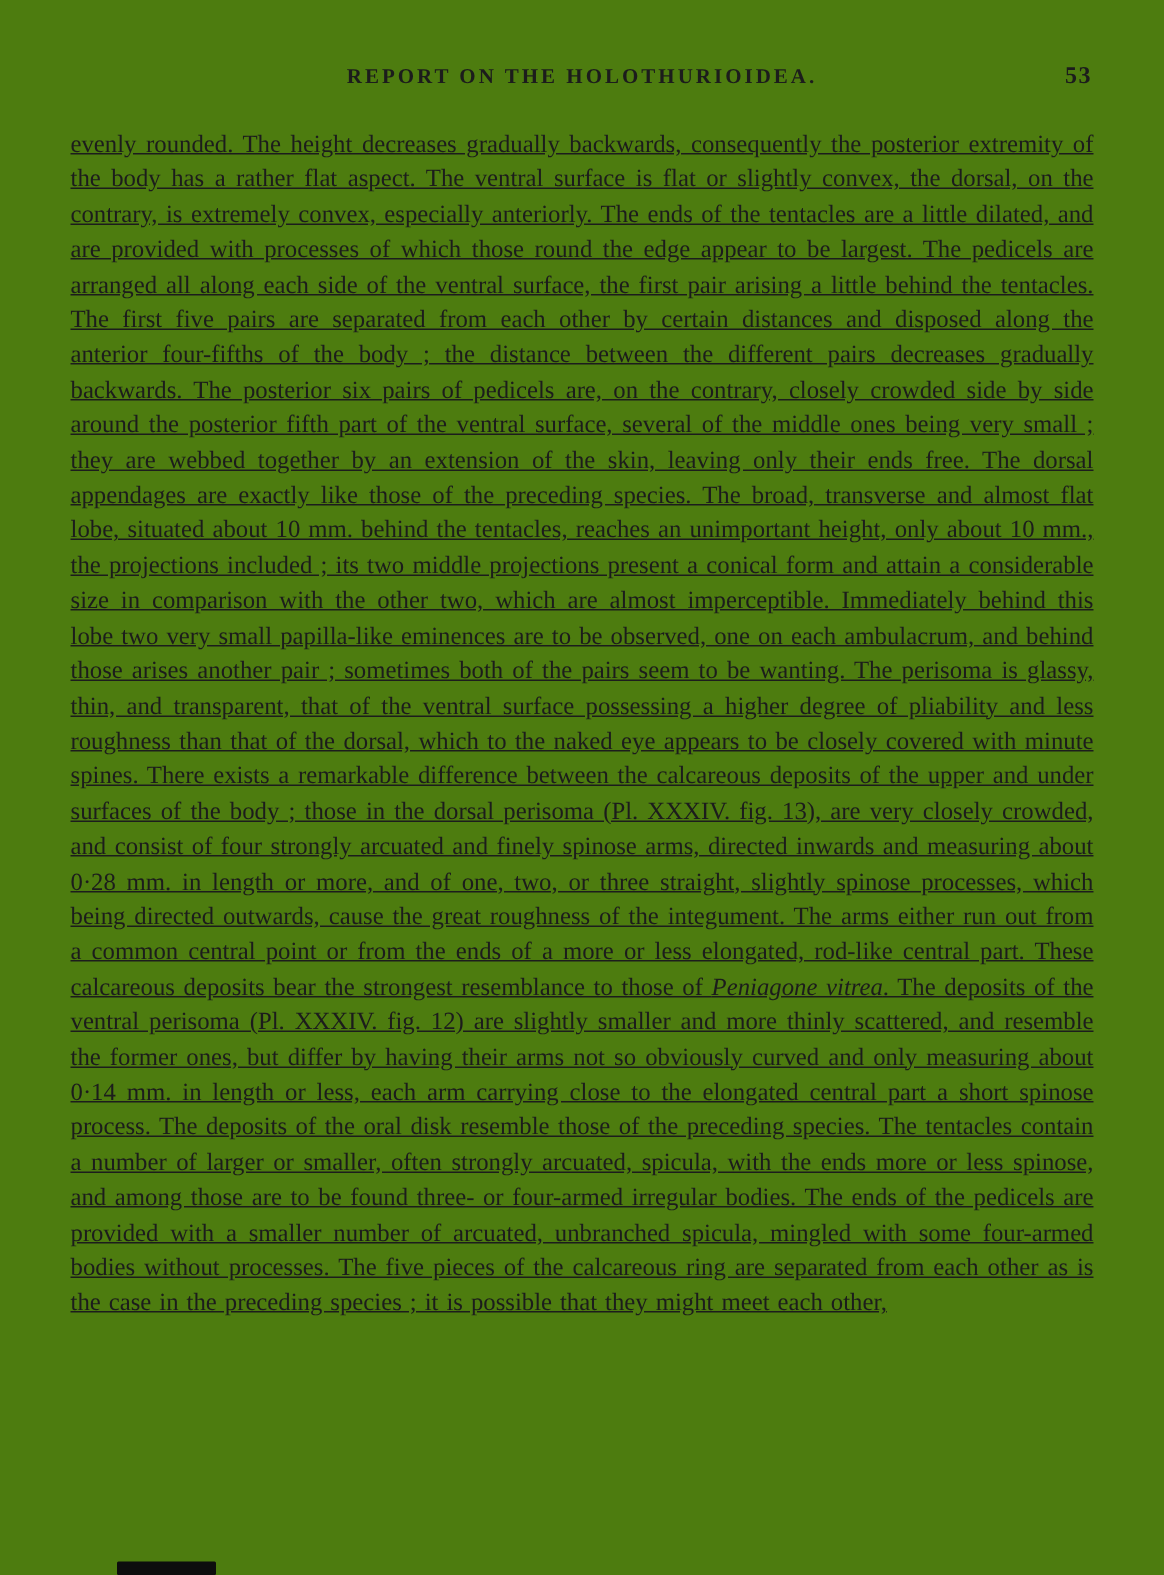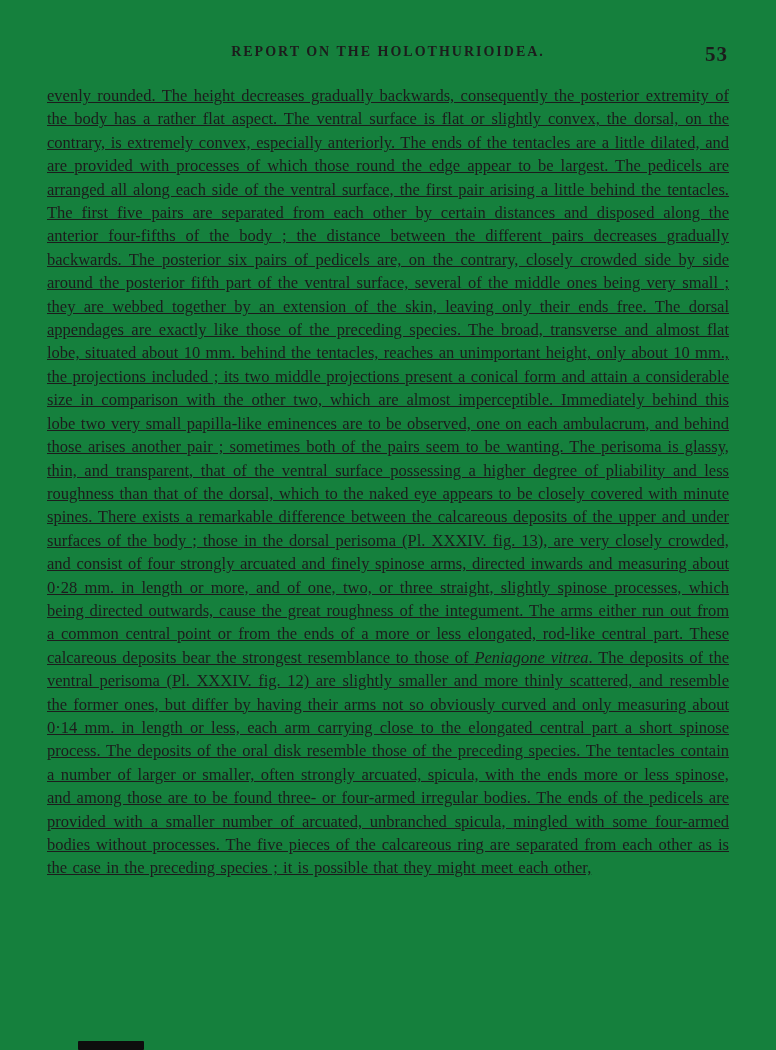--- a/index.html
+++ b/index.html
@@ -5,21 +5,21 @@
   html, body {
     margin: 0;
     padding: 0;
     background: #e9e9e5;
   }
   .page {
     position: relative;
     width: 776px;
     height: 1050px;
     margin: 0 auto;
-    background: #15803d;
+    background: #4d7c0f;
     font-family: "Liberation Serif", serif;
     color: #1c1c1c;
     overflow: hidden;
     box-sizing: border-box;
   }
   .header {
     position: absolute;
     top: 44px;
     left: 48px;
     right: 48px;
@@ -31,21 +31,21 @@
     transform: translateX(-50%);
     font-size: 14px;
     font-weight: bold;
     letter-spacing: 2px;
     white-space: nowrap;
   }
   .page-number {
     position: absolute;
     right: 0;
     top: -2px;
-    font-size: 21px;
+    font-size: 16px;
     font-weight: bold;
     letter-spacing: 1px;
     margin-left: 18px;
   }
   .body-text {
     position: absolute;
     top: 84px;
     left: 47px;
     width: 682px;
     margin: 0;

